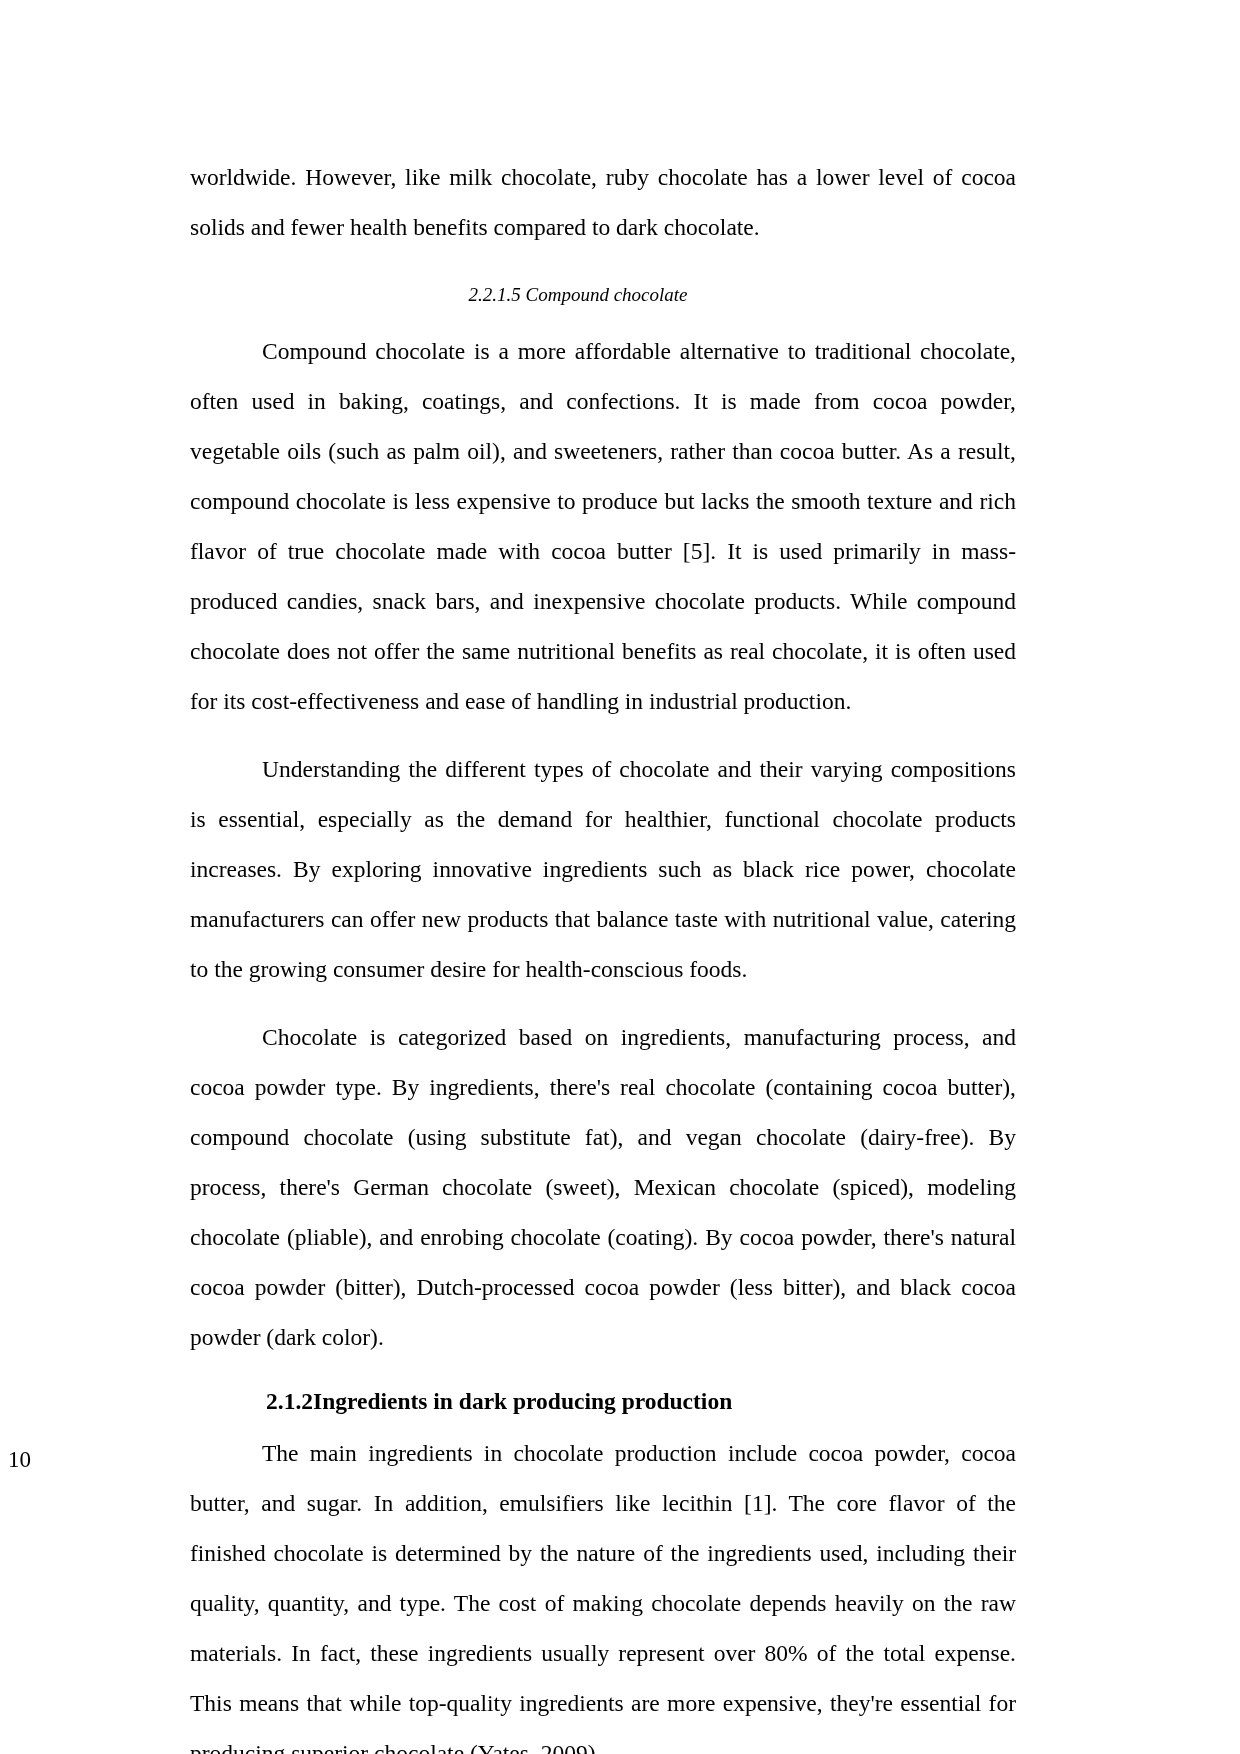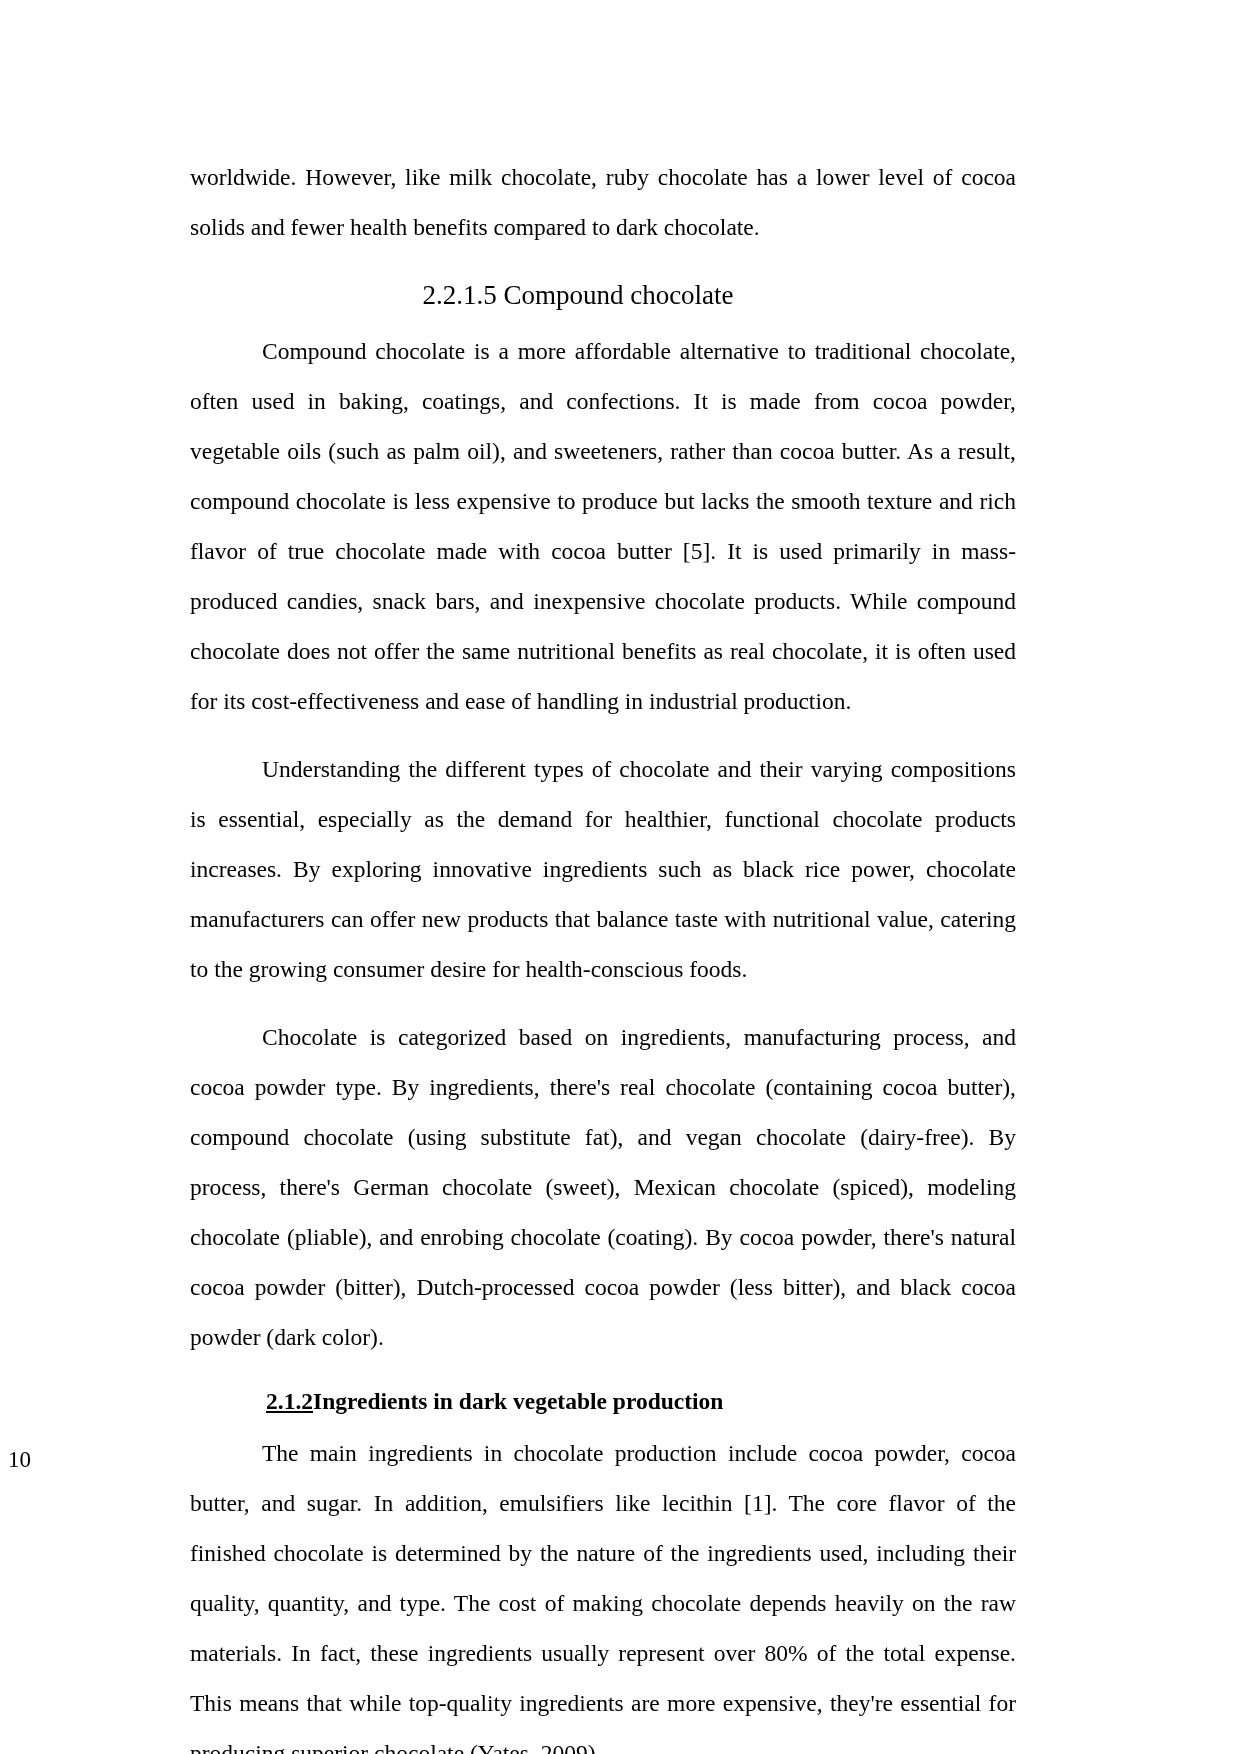--- a/index.html
+++ b/index.html
@@ -39,41 +39,41 @@
     text-align: justify;
     text-justify: inter-word;
     font-weight: normal;
     letter-spacing: 0.0px;
     word-spacing: 0px;
   }
   .indent {
     text-indent: 72px;
   }
   .sub-heading {
-    font-size: 27px;
+    font-size: 19px;
     line-height: 50px;
+    font-style: italic;
     font-weight: normal;
     text-align: center;
     margin-top: 18px;
     margin-bottom: 6px;
     text-indent: -50px;
   }
   .section-heading {
     font-size: 23.5px;
     line-height: 50px;
     font-weight: bold;
     text-align: left;
     margin-top: 14px;
     margin-bottom: 2px;
     text-indent: 38px;
   }
   .section-heading .num {
     display: inline-block;
     min-width: 68px;
-    text-decoration: underline;
   }
   .gap {
     height: 18px;
   }
   .page-number {
     position: absolute;
     left: 0;
     top: 1445px;
     width: 1240px;
     text-align: left;
@@ -95,21 +95,21 @@
 
     <div class="gap"></div>
 
     <p class="body-par indent">Understanding the different types of chocolate and their varying compositions is essential, especially as the demand for healthier, functional chocolate products increases. By exploring innovative ingredients such as black rice power, chocolate manufacturers can offer new products that balance taste with nutritional value, catering to the growing consumer desire for health-conscious foods.</p>
 
     <div class="gap"></div>
 
     <p class="body-par indent">Chocolate is categorized based on ingredients, manufacturing process, and cocoa powder type. By ingredients, there's real chocolate (containing cocoa butter), compound chocolate (using substitute fat), and vegan chocolate (dairy-free). By process, there's German chocolate (sweet), Mexican chocolate (spiced), modeling chocolate (pliable), and enrobing chocolate (coating). By cocoa powder, there's natural cocoa powder (bitter), Dutch-processed cocoa powder (less bitter), and black cocoa powder (dark color).</p>
 
     <h2 class="section-heading">
-      <span class="num">2.1.2</span><span>Ingredients in dark vegetable production</span>
+      <span class="num">2.1.2</span><span>Ingredients in dark producing production</span>
     </h2>
 
     <p class="body-par indent">The main ingredients in chocolate production include cocoa powder, cocoa butter, and sugar. In addition, emulsifiers like lecithin [1]. The core flavor of the finished chocolate is determined by the nature of the ingredients used, including their quality, quantity, and type. The cost of making chocolate depends heavily on the raw materials. In fact, these ingredients usually represent over 80% of the total expense.  This means that while top-quality ingredients are more expensive, they're essential for producing superior chocolate (Yates, 2009).</p>
 
   </div>
 
   <div class="page-number">10</div>
 </div>
 
 </body></html>

